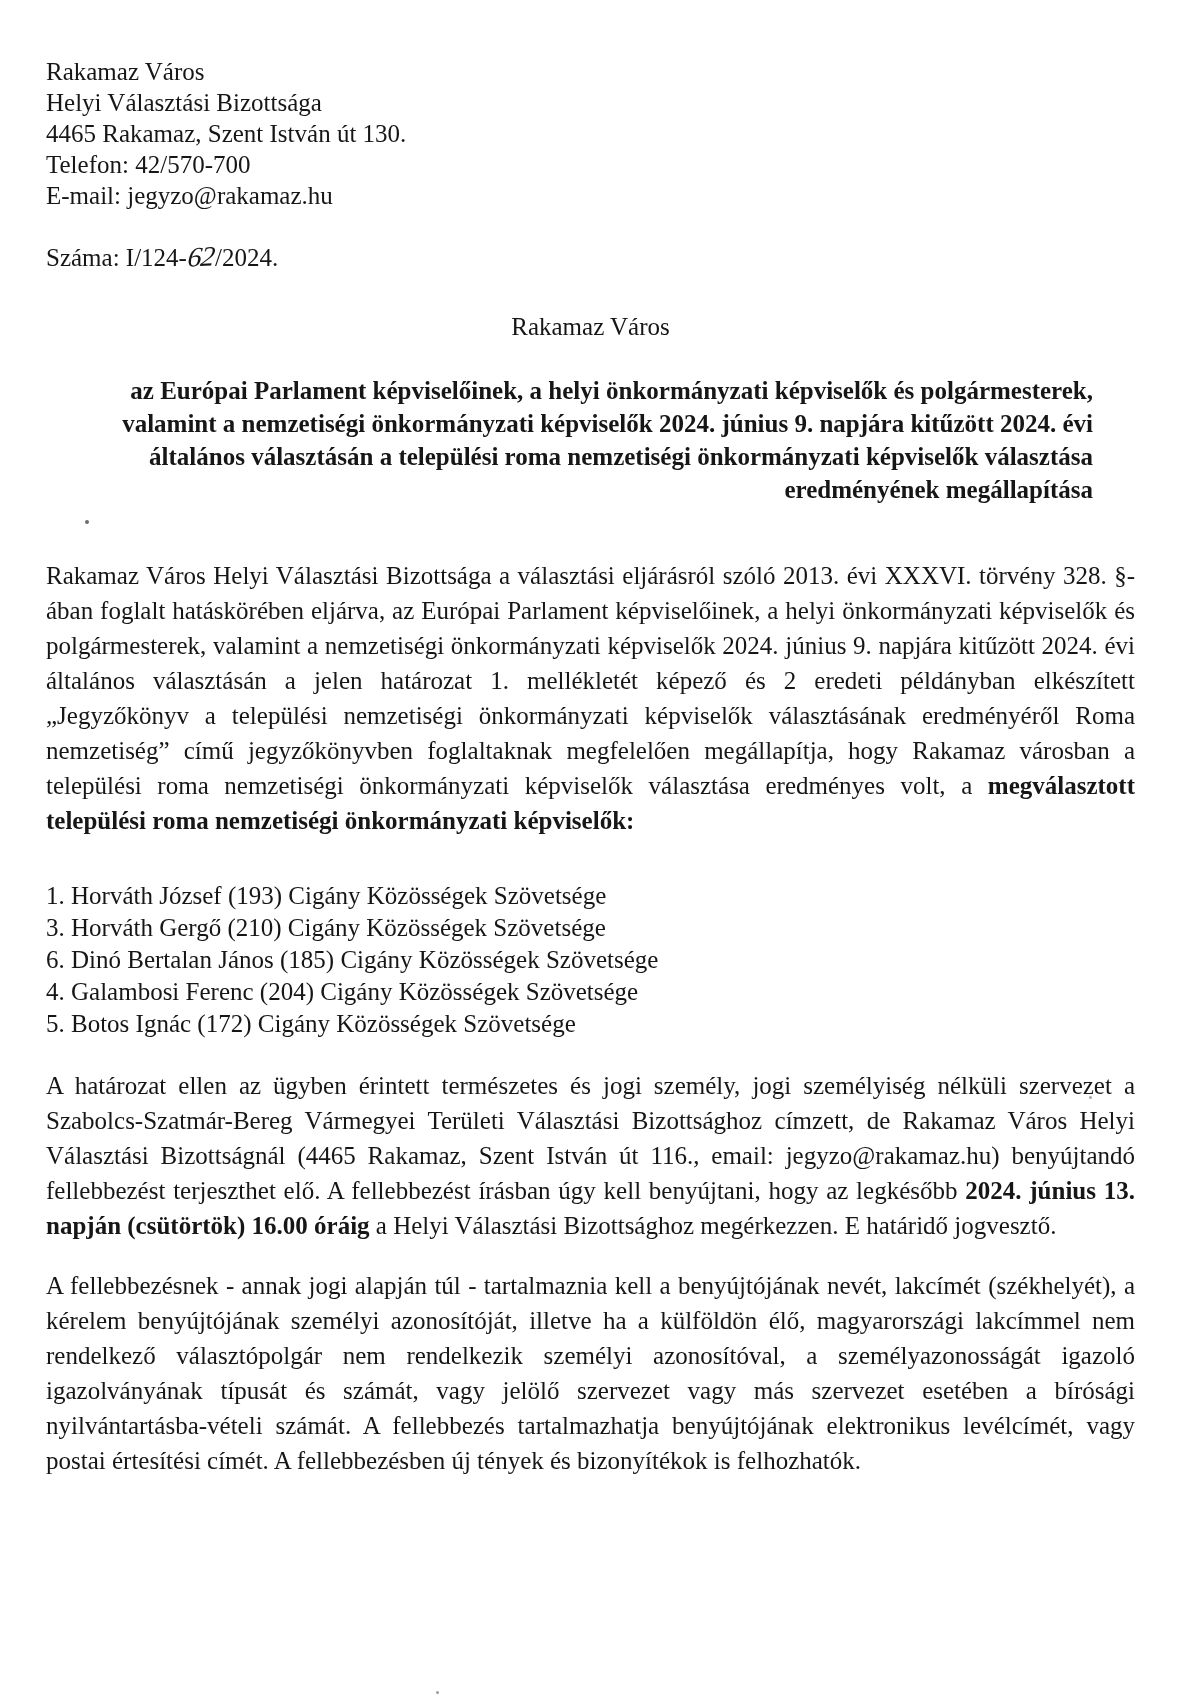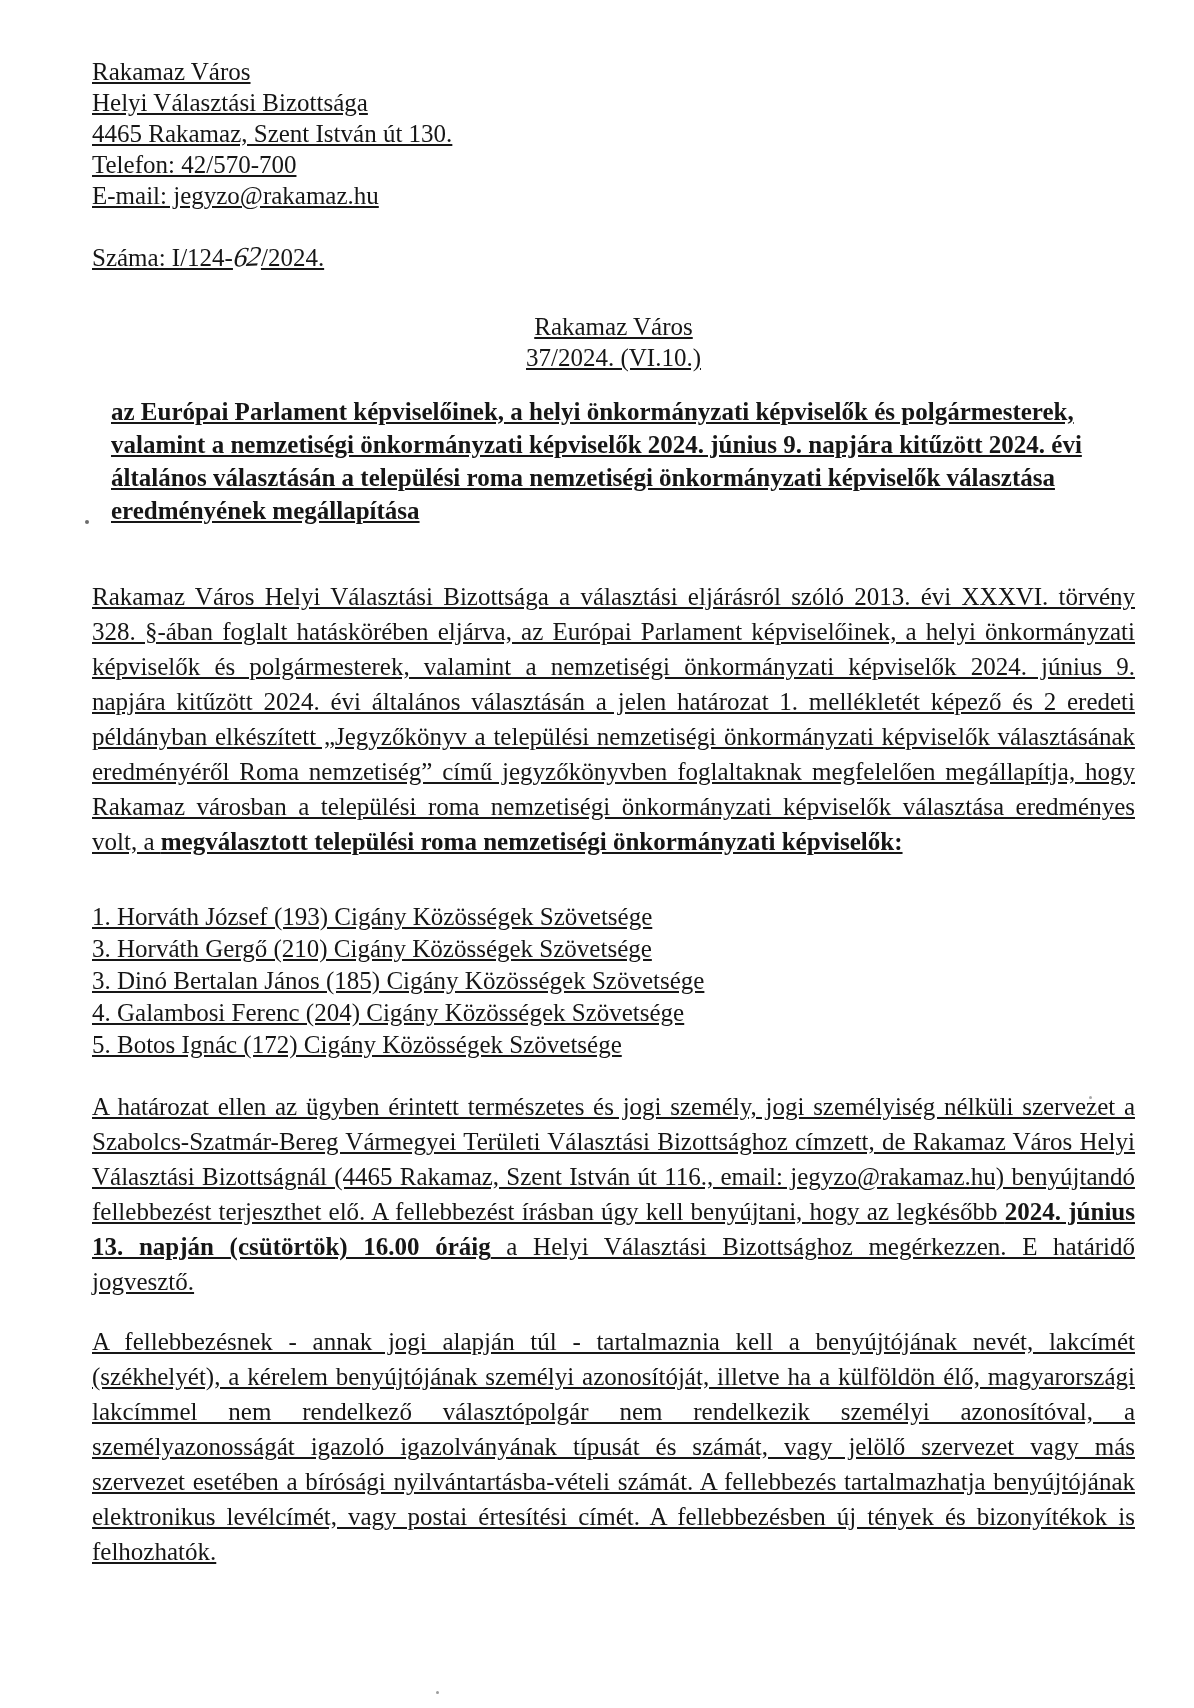--- a/index.html
+++ b/index.html
@@ -14,22 +14,21 @@
     overflow: hidden;
     font-family: "Liberation Serif", "DejaVu Serif", serif;
     color: #161616;
     -webkit-font-smoothing: antialiased;
   }
   .page {
     position: relative;
     width: 100%;
     height: 100%;
     box-sizing: border-box;
-    padding: 56px 59px 0 92px;
-    text-decoration: underline;
+    padding: 56px 59px 0 46px;
   }
   .letterhead {
     font-size: 25px;
     line-height: 31px;
   }
   .letterhead div { white-space: nowrap; }
   .case-number {
     margin-top: 30px;
     font-size: 25px;
     line-height: 31px;
@@ -45,23 +44,23 @@
   .decision-heading {
     margin-top: 38px;
     text-align: center;
     font-size: 25px;
     line-height: 31px;
   }
   .decision-word {
     font-size: 26px;
   }
   .subject {
-    margin: 22px auto 0 auto;
+    margin: 32px auto 0 auto;
     max-width: 1005px;
-    text-align: left;
+    text-align: right;
     font-size: 25px;
     font-weight: bold;
     line-height: 33px;
   }
   .para {
     font-size: 25px;
     line-height: 35px;
     text-align: justify;
   }
   .para-1 { margin-top: 52px; }
@@ -93,31 +92,30 @@
     <div>Helyi Választási Bizottsága</div>
     <div>4465 Rakamaz, Szent István út 130.</div>
     <div>Telefon: 42/570-700</div>
     <div>E-mail: jegyzo@rakamaz.hu</div>
   </div>
 
   <div class="case-number"><span>Száma: I/124-</span><span class="handwritten">62</span><span>/2024.</span></div>
 
   <div class="decision-heading">
     <div>Rakamaz Város</div>
-    <div>37/2024. (VI.10.)</div>
   </div>
 
   <div class="subject">az Európai Parlament képviselőinek, a helyi önkormányzati képviselők és polgármesterek, valamint a nemzetiségi önkormányzati képviselők 2024. június 9. napjára kitűzött 2024. évi általános választásán a települési roma nemzetiségi önkormányzati képviselők választása eredményének megállapítása</div>
 
   <p class="para para-1"><span>Rakamaz Város Helyi Választási Bizottsága a választási eljárásról szóló 2013. évi XXXVI. törvény 328. §-ában foglalt hatáskörében eljárva, az Európai Parlament képviselőinek, a helyi önkormányzati képviselők és polgármesterek, valamint a nemzetiségi önkormányzati képviselők 2024. június 9. napjára kitűzött 2024. évi általános választásán a jelen határozat 1. mellékletét képező és 2 eredeti példányban elkészített „Jegyzőkönyv a települési nemzetiségi önkormányzati képviselők választásának eredményéről Roma nemzetiség” című jegyzőkönyvben foglaltaknak megfelelően megállapítja, hogy Rakamaz városban a települési roma nemzetiségi önkormányzati képviselők választása eredményes volt, a </span><b>megválasztott települési roma nemzetiségi önkormányzati képviselők:</b></p>
 
   <div class="winners-list">
     <div class="winner">1. Horváth József (193) Cigány Közösségek Szövetsége</div>
     <div class="winner">3. Horváth Gergő (210) Cigány Közösségek Szövetsége</div>
-    <div class="winner">3. Dinó Bertalan János (185) Cigány Közösségek Szövetsége</div>
+    <div class="winner">6. Dinó Bertalan János (185) Cigány Közösségek Szövetsége</div>
     <div class="winner">4. Galambosi Ferenc (204) Cigány Közösségek Szövetsége</div>
     <div class="winner">5. Botos Ignác (172) Cigány Közösségek Szövetsége</div>
   </div>
 
   <p class="para para-2"><span>A határozat ellen az ügyben érintett természetes és jogi személy, jogi személyiség nélküli szervezet a Szabolcs-Szatmár-Bereg Vármegyei Területi Választási Bizottsághoz címzett, de Rakamaz Város Helyi Választási Bizottságnál (4465 Rakamaz, Szent István út 116., email: jegyzo@rakamaz.hu)  benyújtandó fellebbezést terjeszthet elő. A fellebbezést írásban úgy kell benyújtani, hogy az legkésőbb </span><b>2024. június 13. napján (csütörtök) 16.00 óráig</b><span> a Helyi Választási Bizottsághoz megérkezzen. E határidő jogvesztő.</span></p>
 
   <p class="para para-3">A fellebbezésnek - annak jogi alapján túl - tartalmaznia kell a benyújtójának nevét, lakcímét (székhelyét), a kérelem benyújtójának személyi azonosítóját, illetve ha a külföldön élő, magyarországi lakcímmel nem rendelkező választópolgár nem rendelkezik személyi azonosítóval, a személyazonosságát igazoló igazolványának típusát és számát, vagy jelölő szervezet vagy más szervezet esetében a bírósági nyilvántartásba-vételi számát. A fellebbezés tartalmazhatja benyújtójának elektronikus levélcímét, vagy postai értesítési címét. A fellebbezésben új tények és bizonyítékok is felhozhatók.</p>
 
   <span class="speck speck-1"></span>
   <span class="speck speck-2"></span>

